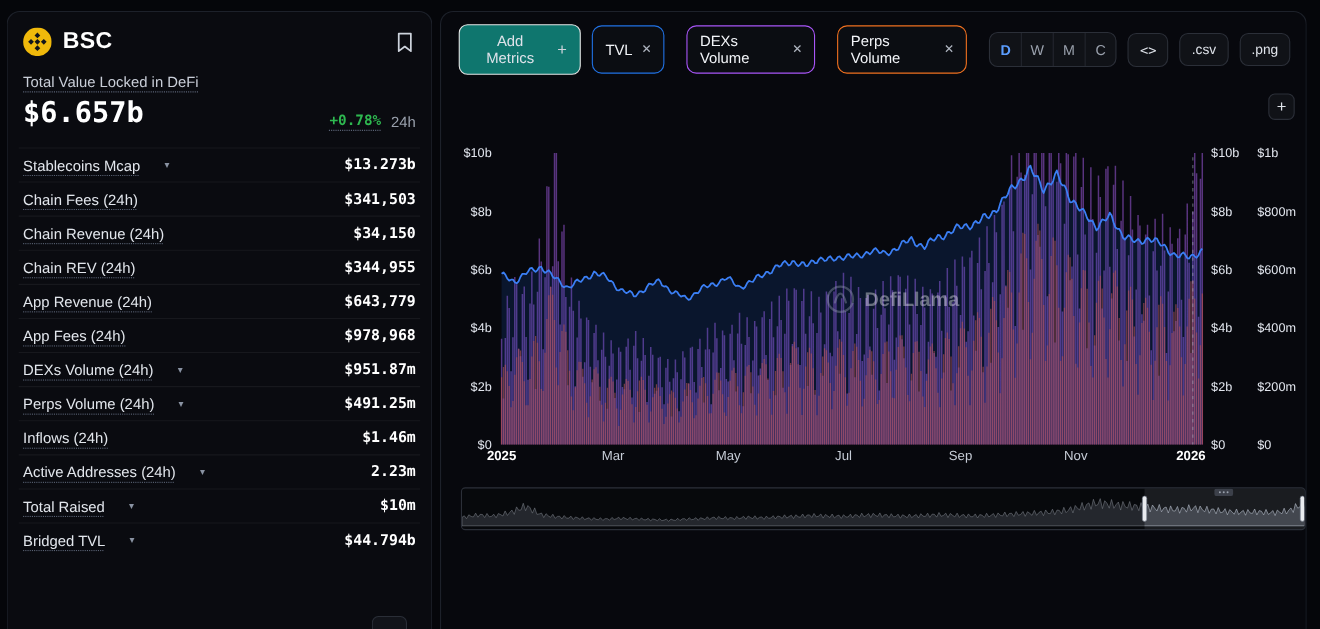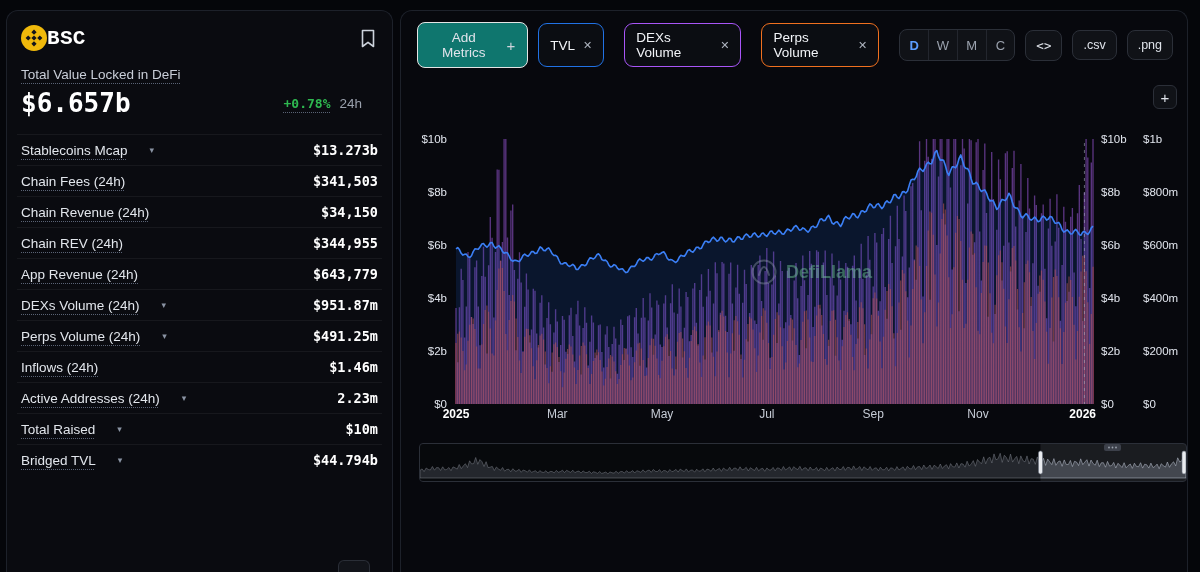--- a/index.html
+++ b/index.html
@@ -5,25 +5,25 @@
   html,body{margin:0;padding:0;background:#05060a;}
   body{width:1200px;height:572px;overflow:hidden;font-family:"Liberation Sans",sans-serif;color:#e6e8ee;}
   .mono{font-family:"DejaVu Sans Mono",monospace;}
   .dotted{text-decoration:underline dotted;text-decoration-color:#5a6375;text-decoration-thickness:1px;text-underline-offset:4px;}
   .app{display:flex;width:1200px;height:572px;}
 
   
   .sidebar-card{width:387px;box-sizing:border-box;margin:10px 0 0 6px;background:#0a0b10;
     border:1px solid #1d212a;border-bottom:none;border-radius:12px 12px 0 0;
     padding:14px 10px 0 10px;position:relative;flex:none;}
-  .side-head{display:flex;align-items:center;padding:0 4px 12px 4px;font-family:Liberation Mono, monospace;}
+  .side-head{display:flex;align-items:center;gap:10px;padding:0 4px 12px 4px;}
   .chain-name{font-size:21px;font-weight:700;color:#fff;letter-spacing:.3px;}
   .bookmark-btn{margin-left:auto;background:none;border:none;padding:2px;cursor:pointer;display:flex;}
   .tvl-label{font-size:13.5px;color:#c9ced8;margin:4px 4px 6px 4px;display:inline-block;}
-  .tvl-row{display:flex;align-items:center;margin:0 20px 0 4px;padding-bottom:16px;}
+  .tvl-row{display:flex;align-items:flex-end;margin:0 4px 0 4px;padding-bottom:16px;}
   .tvl-value{font-size:26px;font-weight:700;color:#fff;}
   .tvl-change{font-size:13px;color:#2eb850;font-weight:700;margin-left:auto;}
   .tvl-period{font-size:13.5px;color:#9aa1ad;margin-left:9px;}
   .km-title{font-size:15px;font-weight:700;color:#fff;margin:8px 4px 8px 4px;}
   .metric-row{display:flex;align-items:center;justify-content:space-between;padding:7px 4px;border-top:1px solid rgba(255,255,255,.055);}
   .m-label{font-size:13.5px;color:#e2e6ec;display:flex;align-items:center;gap:22px;}
   .chev{color:#8a93a3;font-size:9px;line-height:1;cursor:pointer;}
   .m-value{font-size:13.5px;font-weight:700;color:#fff;}
   .side-overflow{position:absolute;bottom:0;right:22px;width:30px;height:11px;border:1px solid #2a2e37;border-bottom:none;border-radius:6px 6px 0 0;background:#12141a;}
 
@@ -44,21 +44,21 @@
   .seg-btn{width:29px;height:30px;display:flex;align-items:center;justify-content:center;
     font-size:13px;color:#9aa1ad;border-left:1px solid #23262e;cursor:pointer;}
   .seg-btn:first-child{border-left:none;}
   .seg-btn.active{color:#5b9dff;font-weight:700;}
   .icon-btn{background:#101217;border:1px solid #2b2f38;border-radius:8px;color:#dfe3ea;
     font-size:12.5px;padding:7px 10px;cursor:pointer;}
 
   .chart-wrap{position:relative;height:360px;}
   .chart-wrap svg{display:block;}
   .watermark{position:absolute;left:350px;top:182px;display:flex;align-items:center;gap:9px;
-    opacity:.38;color:#86efac;pointer-events:none;}
+    opacity:.38;color:#ffffff;pointer-events:none;}
   .watermark-text{font-size:18px;font-weight:600;}
   .plus-fab{position:absolute;top:8px;right:10px;width:24px;height:24px;border:1px solid #2b2f38;
     background:#101217;border-radius:6px;color:#dfe3ea;display:flex;align-items:center;justify-content:center;
     font-size:15px;cursor:pointer;}
   .brush-wrap{margin:6px 0 0 18px;width:766px;height:37px;border:1px solid #2b2f38;border-radius:4px;
     background:#0c0e13;position:relative;overflow:hidden;cursor:col-resize;}
 </style>
 </head>
 <body>
 
@@ -115,20 +115,26 @@
           <span class="m-label">
             <span class="dotted">Chain REV (24h)</span>
           </span>
           <span class="m-value mono">$344,955</span>
         </div>
         <div class="metric-row">
           <span class="m-label">
             <span class="dotted">App Revenue (24h)</span>
           </span>
           <span class="m-value mono">$643,779</span>
+        </div>
+        <div class="metric-row">
+          <span class="m-label">
+            <span class="dotted">App Fees (24h)</span>
+          </span>
+          <span class="m-value mono">$978,968</span>
         </div>
         <div class="metric-row">
           <span class="m-label">
             <span class="dotted">DEXs Volume (24h)</span>
             <span class="chev">▾</span>
           </span>
           <span class="m-value mono">$951.87m</span>
         </div>
         <div class="metric-row">
           <span class="m-label">

